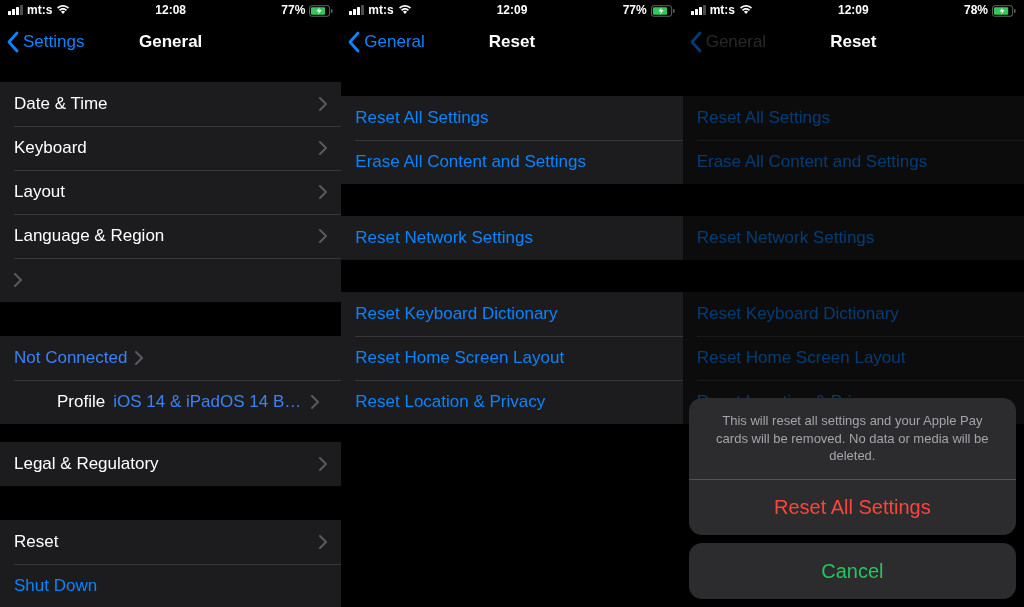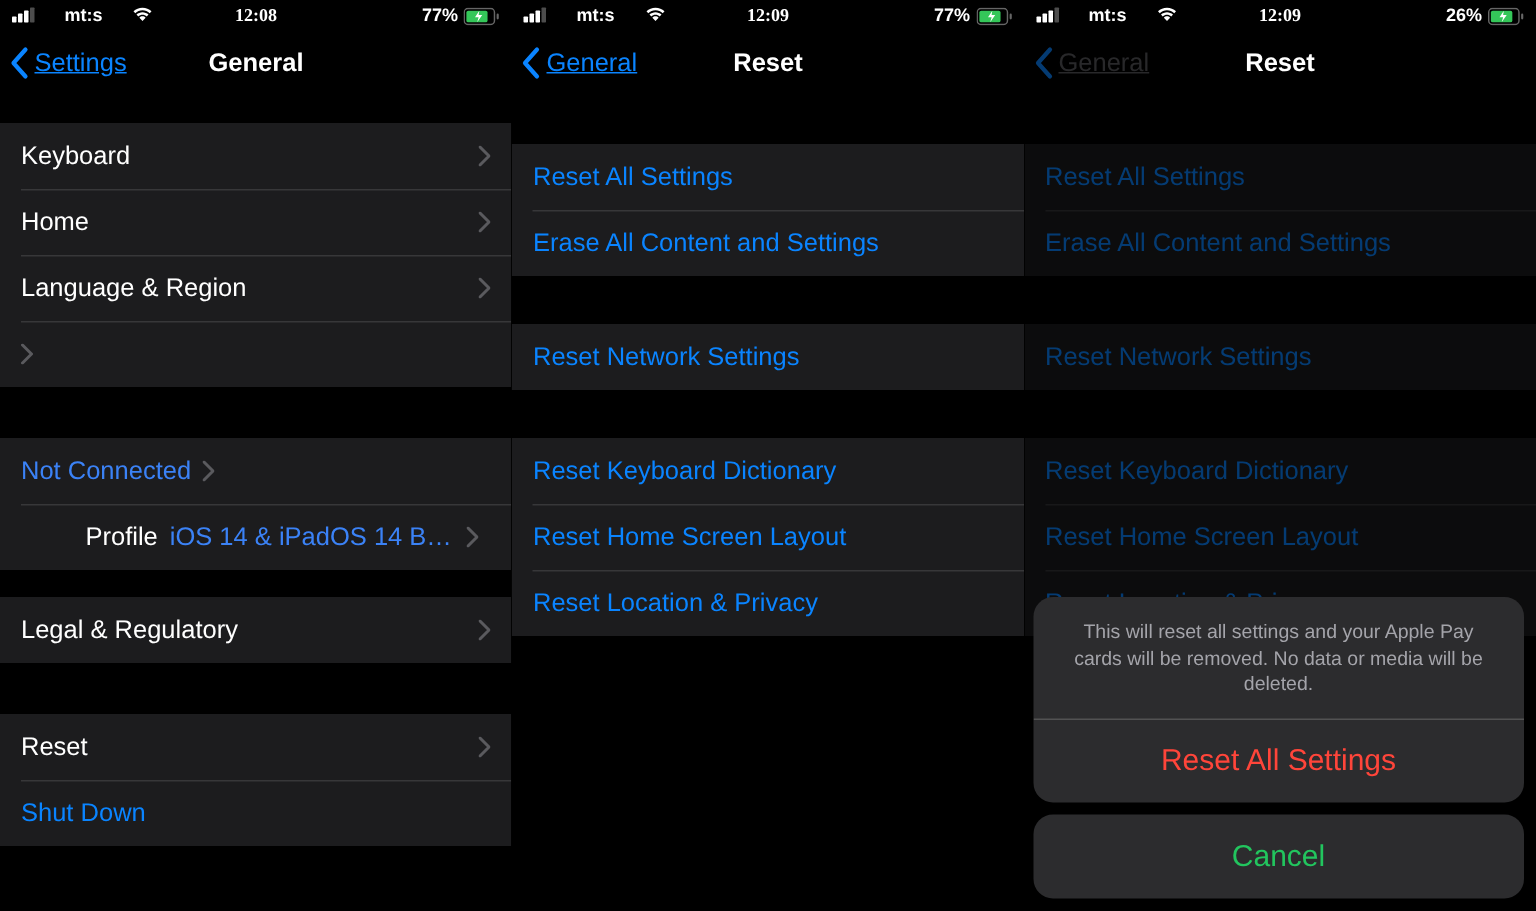--- a/index.html
+++ b/index.html
@@ -32,23 +32,23 @@
     .status-bar {
       height: 20px;
       display: flex;
       align-items: center;
       justify-content: space-between;
       padding: 0 8px;
       font-size: 12px;
       font-weight: 600;
       color: #fff;
     }
-    .status-left { display: flex; align-items: center; gap: 20px; }
+    .status-left { display: flex; align-items: center; gap: 4px; }
     .status-right { display: flex; align-items: flex-end; gap: 4px; }
-    .status-time { position: absolute; left: 50%; transform: translateX(-50%); font-family: Liberation Serif, serif; }
+    .status-time { position: absolute; left: 50%; transform: translateX(-50%); }
     .signal { display: inline-flex; gap: 1px; align-items: flex-end; }
     .signal span { width: 3px; background: #fff; border-radius: 0.5px; }
     .signal span:nth-child(1) { height: 4px; }
     .signal span:nth-child(2) { height: 6px; }
     .signal span:nth-child(3) { height: 8px; }
     .signal span:nth-child(4) { height: 10px; opacity: 0.3; }
     .wifi-icon svg { width: 14px; height: 10px; }
     .battery-icon { display: inline-flex; align-items: center; }
     .battery-icon svg { width: 24px; height: 12px; }
     
@@ -60,21 +60,20 @@
       background: #000;
       border-bottom: 0.5px solid rgba(255,255,255,0);
     }
     .nav-back {
       display: flex;
       align-items: center;
       color: #0a84ff;
       font-size: 17px;
       padding-left: 6px;
       cursor: pointer;
-      text-decoration: underline;
     }
     .nav-back svg { width: 13px; height: 22px; margin-right: 4px; }
     .nav-title {
       position: absolute;
       left: 50%;
       transform: translateX(-50%);
       font-size: 17px;
       font-weight: 600;
       color: #fff;
     }
@@ -190,29 +189,37 @@
       <svg viewBox="0 0 13 22">
           <path d="M11 2 L3 11 L11 20" fill="none" stroke="#0a84ff" stroke-width="2.8" stroke-linecap="round" stroke-linejoin="round"></path>
         </svg>
       <span>Settings</span>
     </div>
     <div class="nav-title">General</div>
   </div>
   <div class="content">
     <div class="group">
       <div class="row">
+          <span class="row-label">Date &amp; Time</span>
+          <span class="chev">
+            <svg viewBox="0 0 8 14">
+              <path d="M1 1 L7 7 L1 13" fill="none" stroke="#5a5a5e" stroke-width="2" stroke-linecap="round" stroke-linejoin="round"></path>
+            </svg>
+          </span>
+        </div>
+      <div class="row">
           <span class="row-label">Keyboard</span>
           <span class="chev">
             <svg viewBox="0 0 8 14">
               <path d="M1 1 L7 7 L1 13" fill="none" stroke="#5a5a5e" stroke-width="2" stroke-linecap="round" stroke-linejoin="round"></path>
             </svg>
           </span>
         </div>
       <div class="row">
-          <span class="row-label">Home</span>
+          <span class="row-label">Layout</span>
           <span class="chev">
             <svg viewBox="0 0 8 14">
               <path d="M1 1 L7 7 L1 13" fill="none" stroke="#5a5a5e" stroke-width="2" stroke-linecap="round" stroke-linejoin="round"></path>
             </svg>
           </span>
         </div>
       <div class="row">
           <span class="row-label">Language &amp; Region</span>
           <span class="chev">
             <svg viewBox="0 0 8 14">
@@ -346,21 +353,21 @@
           <span></span>
           <span></span>
         </span>
       <span>mt:s</span>
       <span class="wifi-icon"><svg viewBox="0 0 16 12">
             <path d="M8 12 L5.5 9.3 C6.2 8.6 7.1 8.2 8 8.2 S9.8 8.6 10.5 9.3 Z M3.2 6.8 L4.6 8.3 C5.6 7.4 6.8 6.9 8 6.9 S10.4 7.4 11.4 8.3 L12.8 6.8 C11.5 5.6 9.8 4.9 8 4.9 S4.5 5.6 3.2 6.8 Z M0.8 4.2 L2.2 5.7 C3.8 4.2 5.8 3.4 8 3.4 S12.2 4.2 13.8 5.7 L15.2 4.2 C13.3 2.4 10.8 1.3 8 1.3 S2.7 2.4 0.8 4.2 Z" fill="#fff"></path>
           </svg></span>
     </div>
     <div class="status-time">12:09</div>
     <div class="status-right">
-      <span>26%</span>
+      <span>78%</span>
       <span class="battery-icon">
           <svg viewBox="0 0 25 12">
             <rect x="0.5" y="0.5" width="21" height="11" rx="2.5" fill="none" stroke="#fff" stroke-opacity="0.4"></rect>
             <rect x="2" y="2" width="14.9" height="8" rx="1.3" fill="#34c759"></rect>
             <path d="M11 2 L8 6.5 L10.5 6.5 L9.5 10 L13 5 L10.5 5 Z" fill="#fff"></path>
             <rect x="23" y="4" width="1.5" height="4" rx="0.8" fill="#fff" fill-opacity="0.4"></rect>
           </svg>
         </span>
     </div>
   </div>

